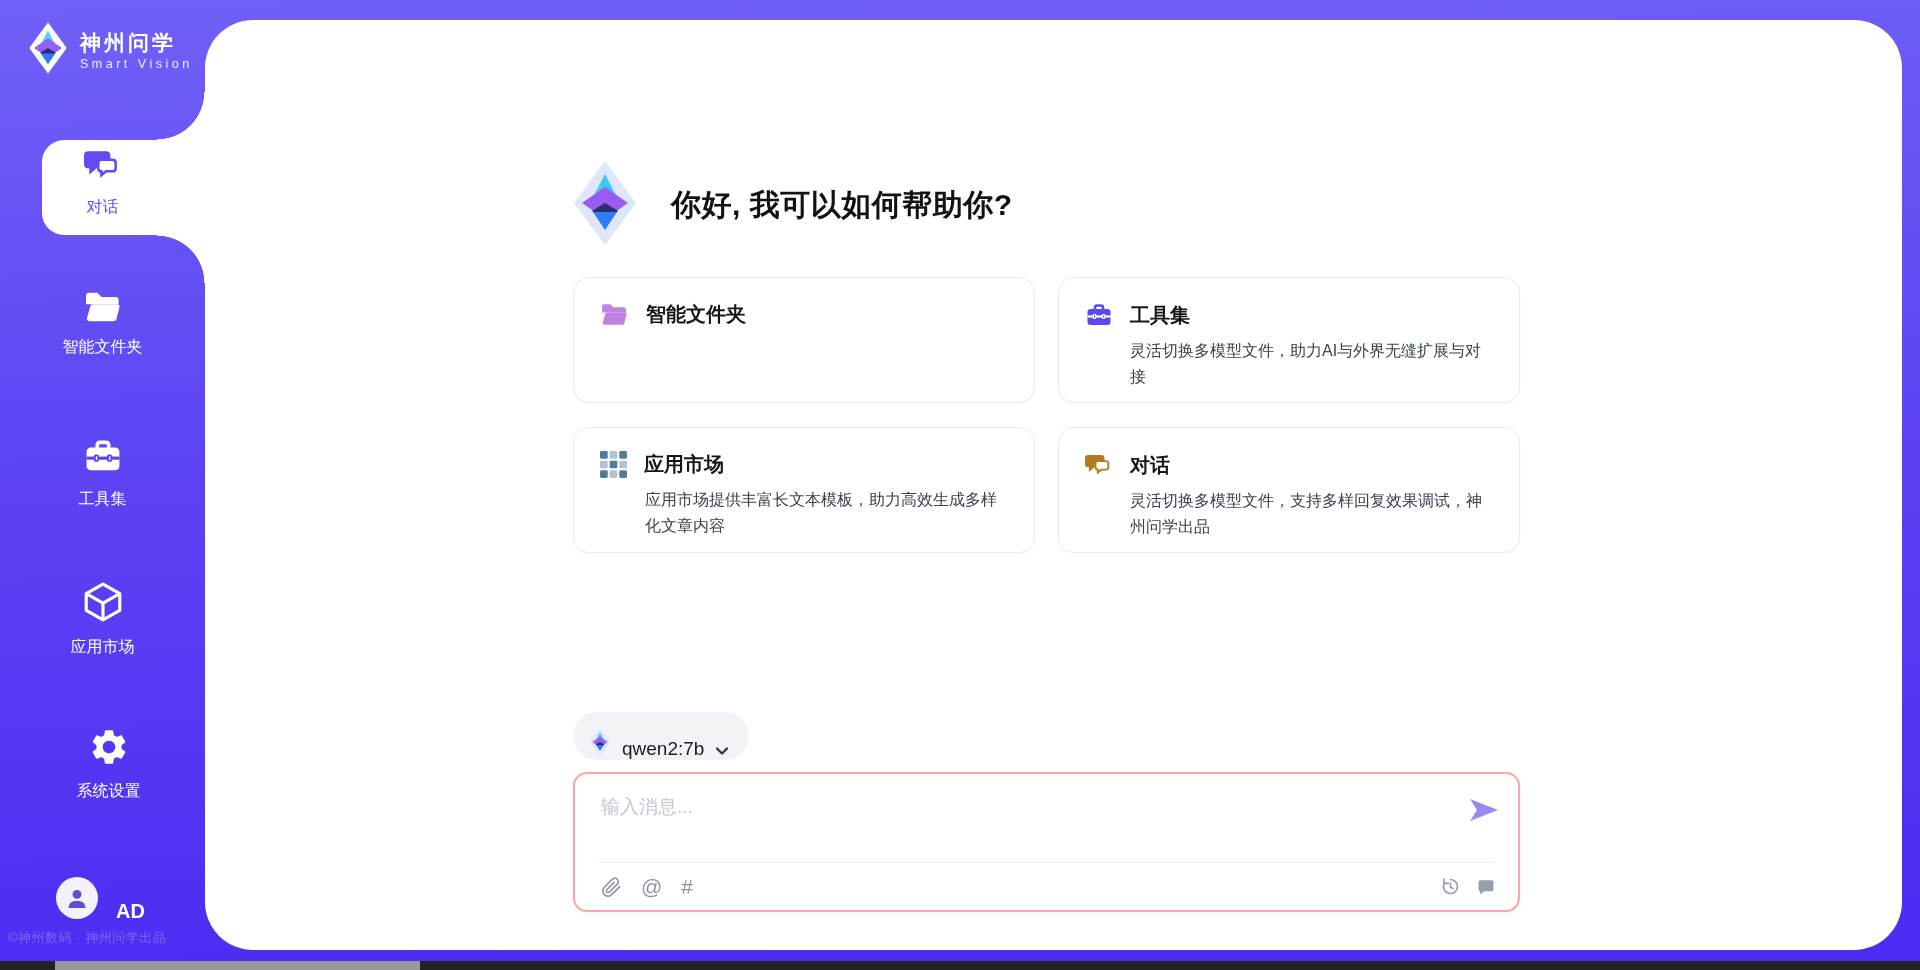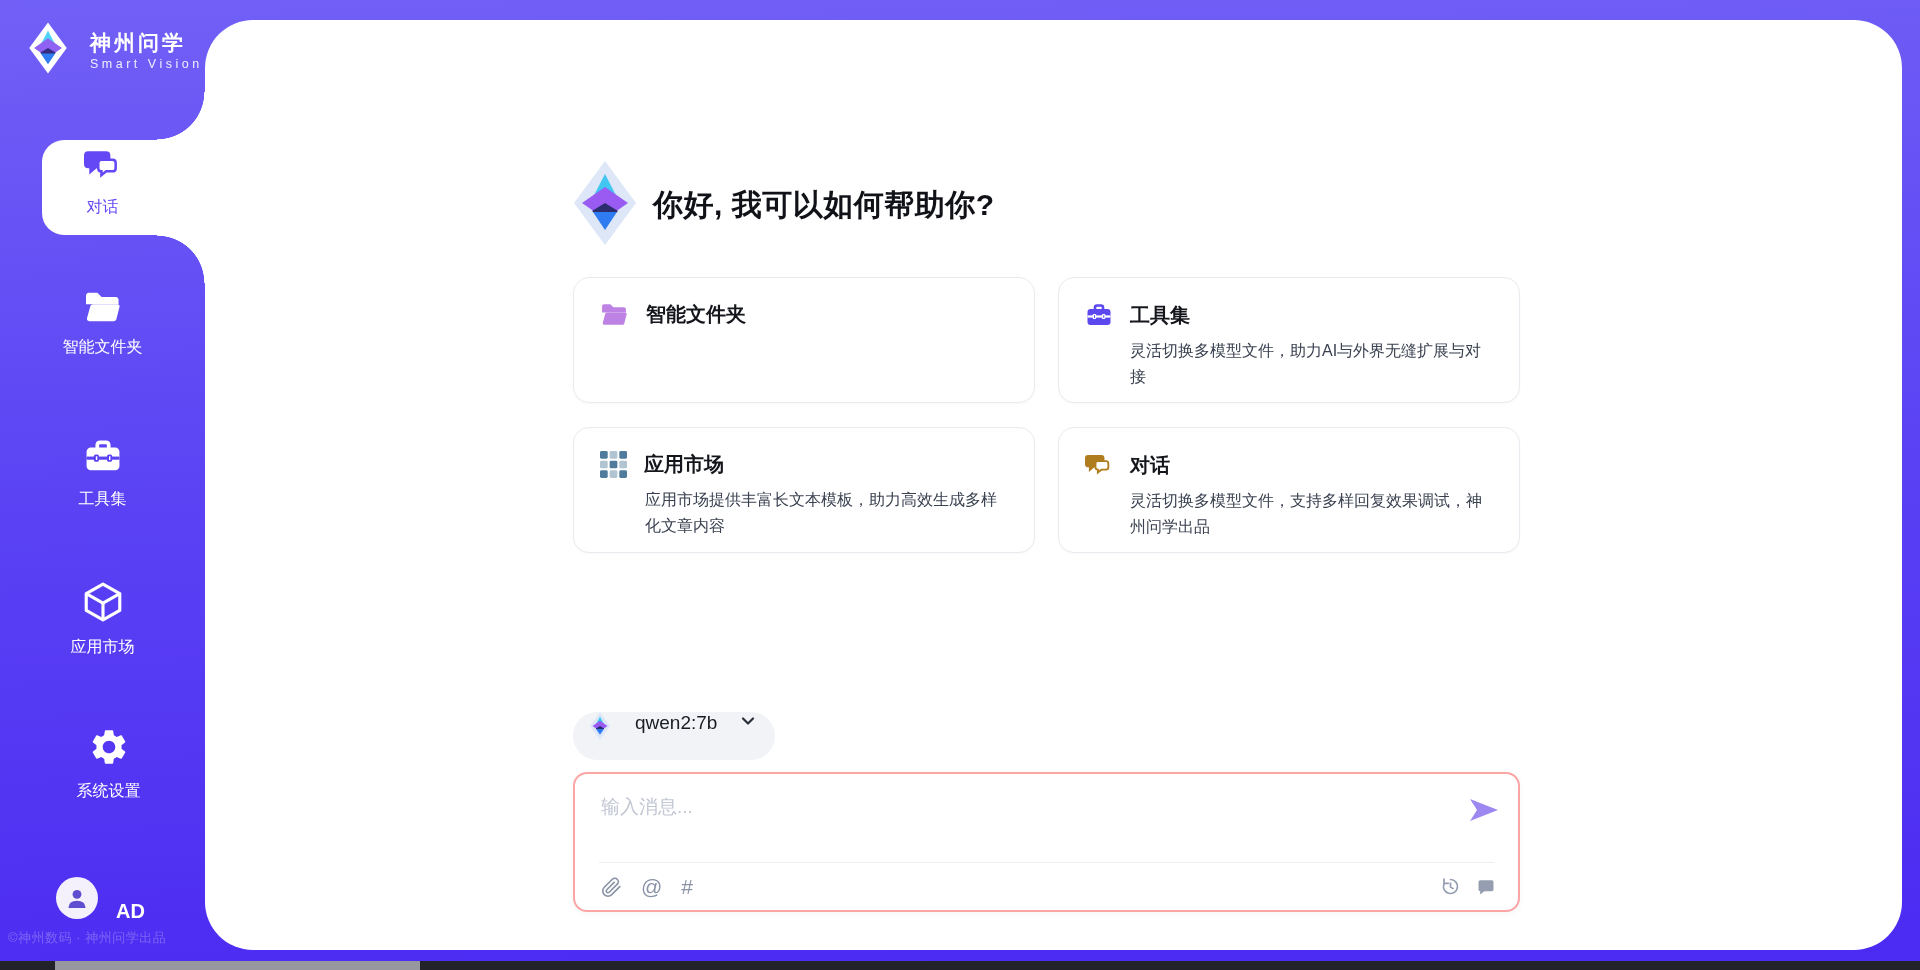--- a/index.html
+++ b/index.html
@@ -15,50 +15,50 @@
           background:#ffffff; border-radius:48px; }
 
   
   .tab-blob { position:absolute; left:42px; top:140px; width:165px; height:95px;
               background:#fff; border-radius:22px 0 0 22px; }
   .concave { position:absolute; width:48px; height:48px; left:157px; }
   .concave.top    { top:92px;  background:radial-gradient(48px at 0 0,   rgba(0,0,0,0) 47px, #fff 47.6px); }
   .concave.bottom { top:235px; background:radial-gradient(48px at 0 48px, rgba(0,0,0,0) 47px, #fff 47.6px); }
 
   
-  .logo { position:absolute; left:26px; top:22px; display:flex; align-items:center; gap:20px; }
+  .logo { position:absolute; left:26px; top:22px; display:flex; align-items:center; gap:10px; }
   .logo-text .cn { color:#fff; font-size:21px; font-weight:700; letter-spacing:3px; }
   .logo-text .en { color:#eef0ff; font-size:12.5px; letter-spacing:3.5px; margin-top:0; }
 
   .nav-item { position:absolute; left:0; width:205px; display:flex; flex-direction:column;
               align-items:center; gap:9px; color:#fff; cursor:pointer; }
   .nav-item .nav-label { font-size:16px; }
   .nav-item.active { color:#6448f5; }
 
   .user { position:absolute; left:56px; top:872px; display:flex; align-items:center; gap:18px; cursor:pointer; }
   .avatar { width:42px; height:42px; border-radius:50%; background:#f4f1fc; display:flex;
             align-items:center; justify-content:center; }
   .user-name { color:#fff; font-size:20px; font-weight:700;margin-top:28px; }
   .sidebar-footer { position:absolute; left:8px; top:929px; width:200px;
                     color:rgba(255,255,255,.25); font-size:13px; letter-spacing:.5px; }
 
   
-  .greeting { position:absolute; left:368px; top:140px; display:flex; align-items:center; gap:16px; }
+  .greeting { position:absolute; left:368px; top:140px; display:flex; align-items:center; gap:34px; }
   .greeting h1 { font-size:30px; font-weight:700; color:#101218; letter-spacing:.5px; }
 
   .cards { position:absolute; left:368px; top:257px; width:947px;
            display:grid; grid-template-columns:462px 462px; gap:24px 23px; }
   .card { height:126px; background:#fff; border:1px solid #e9ebf0; border-radius:16px;
           padding:23px 26px 0 26px; cursor:pointer; box-shadow:0 1px 2px rgba(20,20,40,.03); }
   .card-head { display:flex; align-items:center; gap:17px; }
   .card-title { font-size:20px; font-weight:700; color:#14161c; }
   .card-desc { margin:9px 0 0 45px; font-size:16px; line-height:1.62; color:#3a4150; }
 
   .model-pill { position:absolute; left:368px; top:692px; height:48px; display:inline-flex;
-                align-items:flex-start; gap:24px; padding:0 20px 0 16px; background:#f2f3f7;
+                align-items:flex-end; gap:11px; padding:0 20px 0 16px; background:#f2f3f7;
                 border-radius:26px; cursor:pointer; }
   .model-name { font-size:19px; color:#191c23; }
 
   .composer { position:absolute; left:368px; top:752px; width:947px; height:140px;
               background:#fff; border:2px solid #fca5a5; border-radius:14px;
               box-shadow:0 2px 6px rgba(25,28,45,.04); }
   .composer textarea { position:absolute; left:0; top:0; width:860px; height:80px;
               border:none; outline:none; resize:none; background:transparent;
               padding:20px 0 0 26px; font-family:inherit; font-size:19px; color:#30343d; }
   .composer textarea::placeholder { color:#c1c6d2; }

